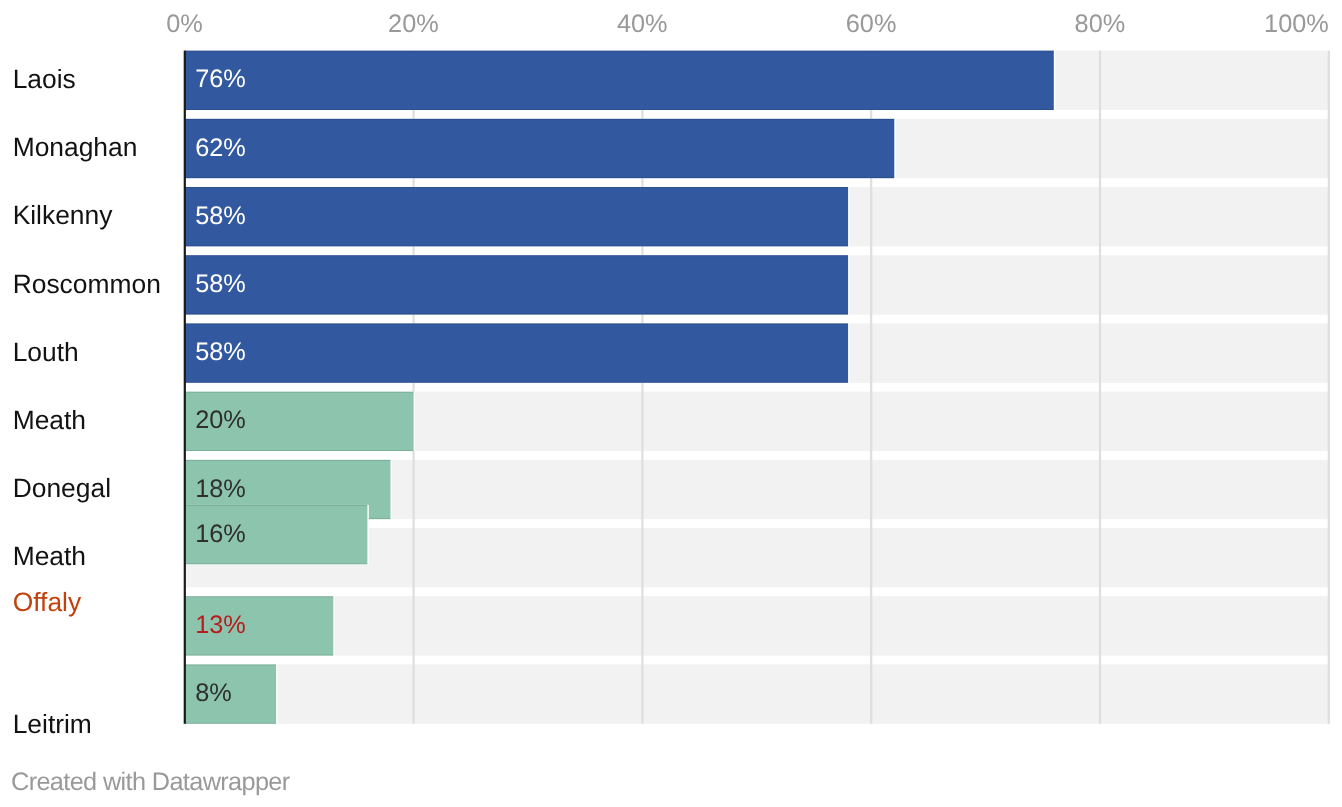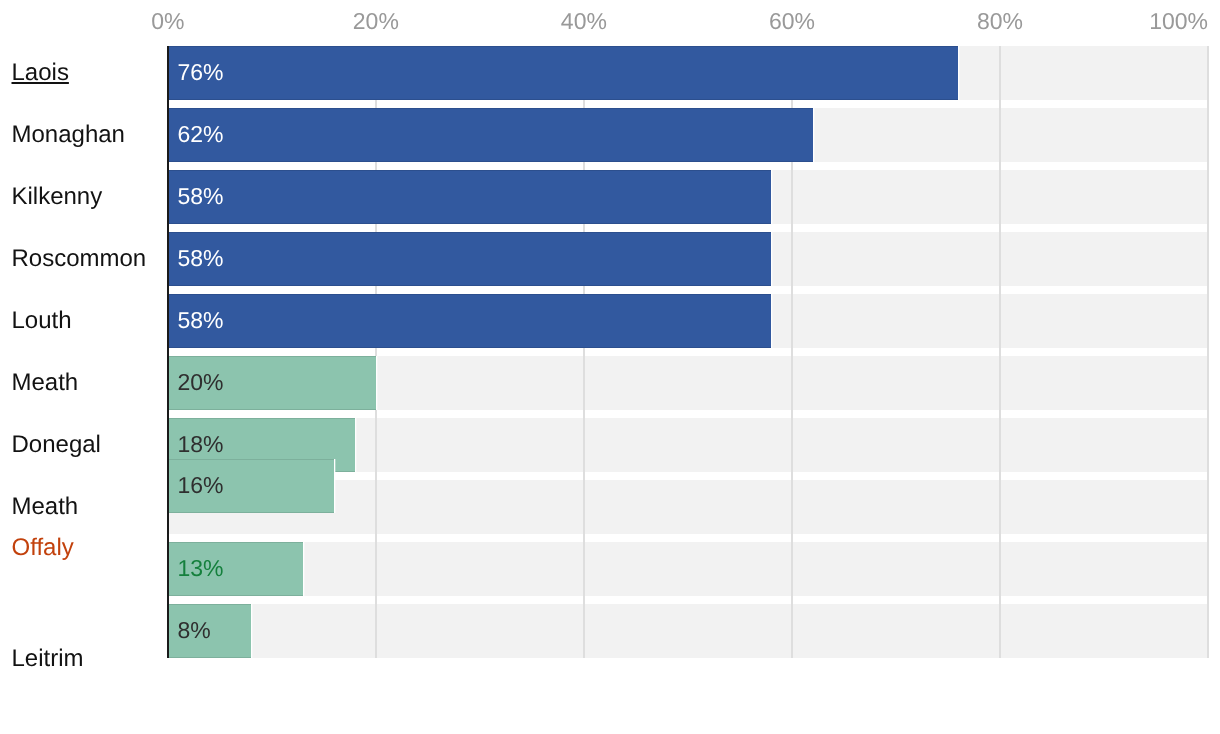--- a/index.html
+++ b/index.html
@@ -109,34 +109,35 @@
     <div class="row" style="top: 372.18px;">
       <div class="bar" style="width: 187.236px; background: rgb(140, 196, 174);"></div>
       <div class="bar-value" style="color: rgb(47, 47, 47);">18%</div>
     </div>
     <div class="row" style="top: 413px;">
       <div class="bar" style="width: 166.432px; background: rgb(140, 196, 174);"></div>
       <div class="bar-value" style="color: rgb(47, 47, 47);">16%</div>
     </div>
     <div class="row" style="top: 496.24px;">
       <div class="bar" style="width: 135.226px; background: rgb(140, 196, 174);"></div>
-      <div class="bar-value" style="color: #15803d;">13%</div>
+      <div class="bar-value" style="color: #b91c1c;">13%</div>
     </div>
     <div class="row" style="top: 558.27px;">
       <div class="bar" style="width: 83.216px; background: rgb(140, 196, 174);"></div>
       <div class="bar-value" style="color: rgb(47, 47, 47);">8%</div>
     </div>
 
     <div class="baseline" style="background: rgb(26, 26, 26);"></div>
   </div>
 
-  <div class="cat-label" style="top: 60.6px; color: rgb(18, 18, 18); text-decoration: underline;">Laois</div>
+  <div class="cat-label" style="top: 60.6px; color: rgb(18, 18, 18);">Laois</div>
   <div class="cat-label" style="top: 122.63px; color: rgb(18, 18, 18);">Monaghan</div>
   <div class="cat-label" style="top: 184.66px; color: rgb(18, 18, 18);">Kilkenny</div>
   <div class="cat-label" style="top: 246.69px; color: rgb(18, 18, 18);">Roscommon</div>
   <div class="cat-label" style="top: 308.72px; color: rgb(18, 18, 18);">Louth</div>
   <div class="cat-label" style="top: 370.75px; color: rgb(18, 18, 18);">Meath</div>
   <div class="cat-label" style="top: 432.78px; color: rgb(18, 18, 18);">Donegal</div>
   <div class="cat-label" style="top: 494.81px; color: rgb(18, 18, 18);">Meath</div>
   <div class="cat-label" style="top: 536px; color: #c2410c;">Offaly</div>
   <div class="cat-label" style="top: 618.87px; color: rgb(18, 18, 18); margin-top: 28px;">Leitrim</div>
 
+  <div class="footer">Created with Datawrapper</div>
 </div>
 
 </body></html>

